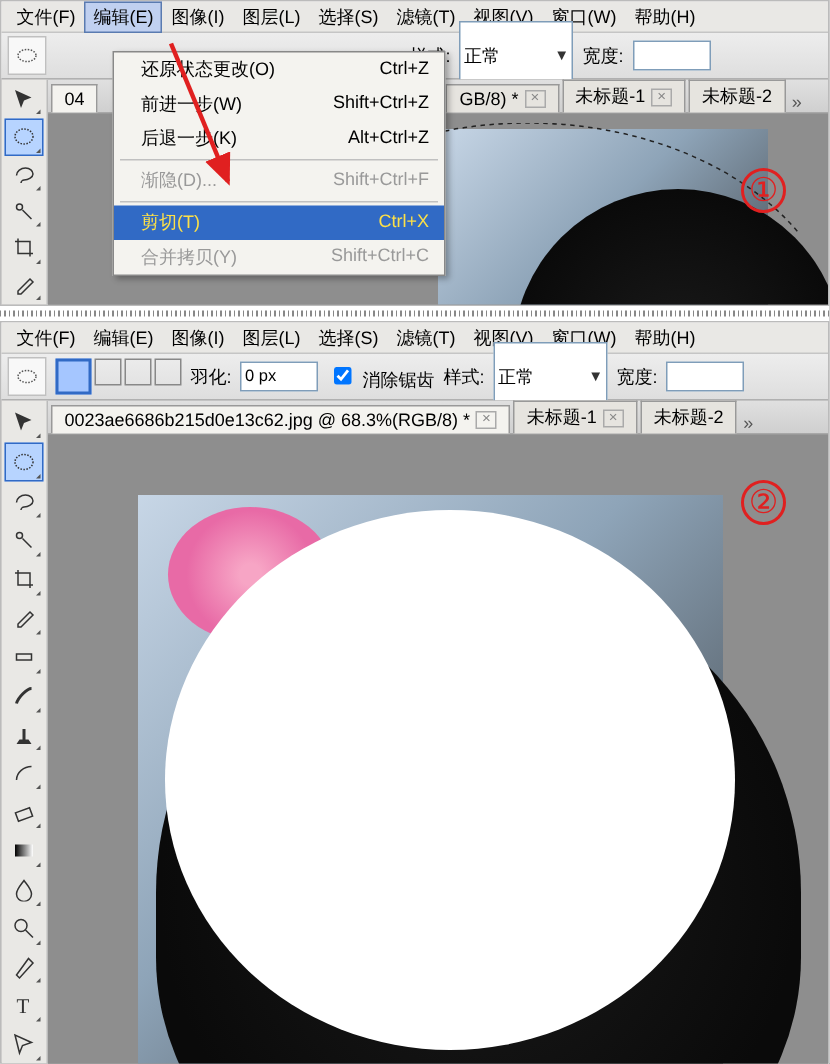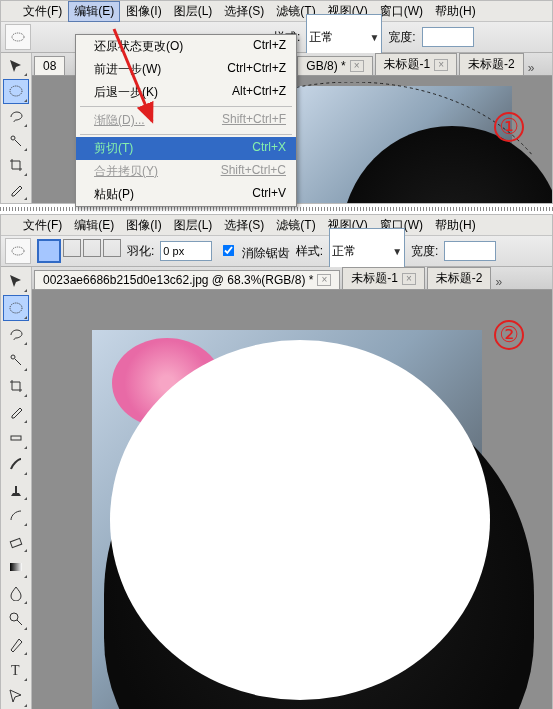--- a/index.html
+++ b/index.html
@@ -14,21 +14,21 @@
     background: #f0f0f0;
     border: 1px solid #bbb;
     box-sizing: border-box;
   }
   .menubar {
     display: flex;
     background: #e9e8e5;
     border-bottom: 1px solid #c5c5c5;
     height: 20px;
     align-items: center;
-    padding: 0 16px;
+    padding: 0 4px;
   }
   .menu-item {
     padding: 2px 6px;
     cursor: default;
     white-space: nowrap;
   }
   .menu-item.active {
     background: #c0d0f0;
     border: 1px solid #5a7bb0;
     padding: 1px 5px;
@@ -158,24 +158,24 @@
     border: 1px solid #888;
     box-shadow: 2px 2px 4px rgba(0,0,0,0.3);
     z-index: 20;
   }
   .dd-row {
     display: flex;
     justify-content: space-between;
     padding: 3px 10px 3px 18px;
     cursor: default;
   }
-  .dd-row.disabled { color: #999; text-decoration: underline; }
+  .dd-row.disabled { color: #999; }
   .dd-row.hl {
     background: #316ac5;
-    color: #86efac;
+    color: #fde047;
   }
   .dd-sep { border-top: 1px solid #c0c0c0; margin: 2px 4px; }
   .badge {
     position: absolute;
     font-size: 22px;
     color: #e02020;
     border: 2px solid #e02020;
     border-radius: 50%;
     width: 26px;
     height: 26px;
@@ -241,43 +241,39 @@
     <div class="menu-item">帮助(H)</div>
   </div>
 
   <div class="dropdown">
     <div class="dd-row">
       <span>还原状态更改(O)</span>
       <span>Ctrl+Z</span>
     </div>
     <div class="dd-row">
       <span>前进一步(W)</span>
-      <span>Ctrl+Ctrl+Z</span>
+      <span>Shift+Ctrl+Z</span>
     </div>
     <div class="dd-row">
       <span>后退一步(K)</span>
       <span>Alt+Ctrl+Z</span>
     </div>
     <div class="dd-sep"></div>
     <div class="dd-row disabled">
       <span>渐隐(D)...</span>
       <span>Shift+Ctrl+F</span>
     </div>
     <div class="dd-sep"></div>
     <div class="dd-row hl">
       <span>剪切(T)</span>
       <span>Ctrl+X</span>
     </div>
     <div class="dd-row disabled">
       <span>合并拷贝(Y)</span>
       <span>Shift+Ctrl+C</span>
-    </div>
-    <div class="dd-row">
-      <span>粘贴(P)</span>
-      <span>Ctrl+V</span>
     </div>
   </div>
 
   <svg class="arrow" style="left:105px; top:24px;" width="60" height="110">
     <defs>
         <marker id="ah1" markerWidth="8" markerHeight="8" refX="6" refY="3" orient="auto">
       <path d="M0,0 L7,3 L0,6 Z" fill="#e02020"></path>
         </marker>
       </defs>
     <line x1="8" y1="4" x2="46" y2="96" stroke="#e02020" stroke-width="3" marker-end="url(#ah1)"></line>
@@ -329,21 +325,21 @@
         </div>
       <div class="tool">
           <svg width="16" height="16">
             <path d="M12 4l-8 8v2h2l8-8z" fill="none" stroke="#333"></path>
           </svg>
         </div>
     </div>
     <div class="canvasarea">
       <div class="tabrow">
         <div class="tab active" style="max-width:50px; overflow:hidden;">
-          <span>08</span>
+          <span>04</span>
         </div>
         <div style="flex:0 0 230px;"></div>
         <div class="tab" style="overflow:hidden;">
           <span>GB/8) *</span>
           <span class="x">×</span>
         </div>
         <div class="tab">
           <span>未标题-1</span>
           <span class="x">×</span>
         </div>

